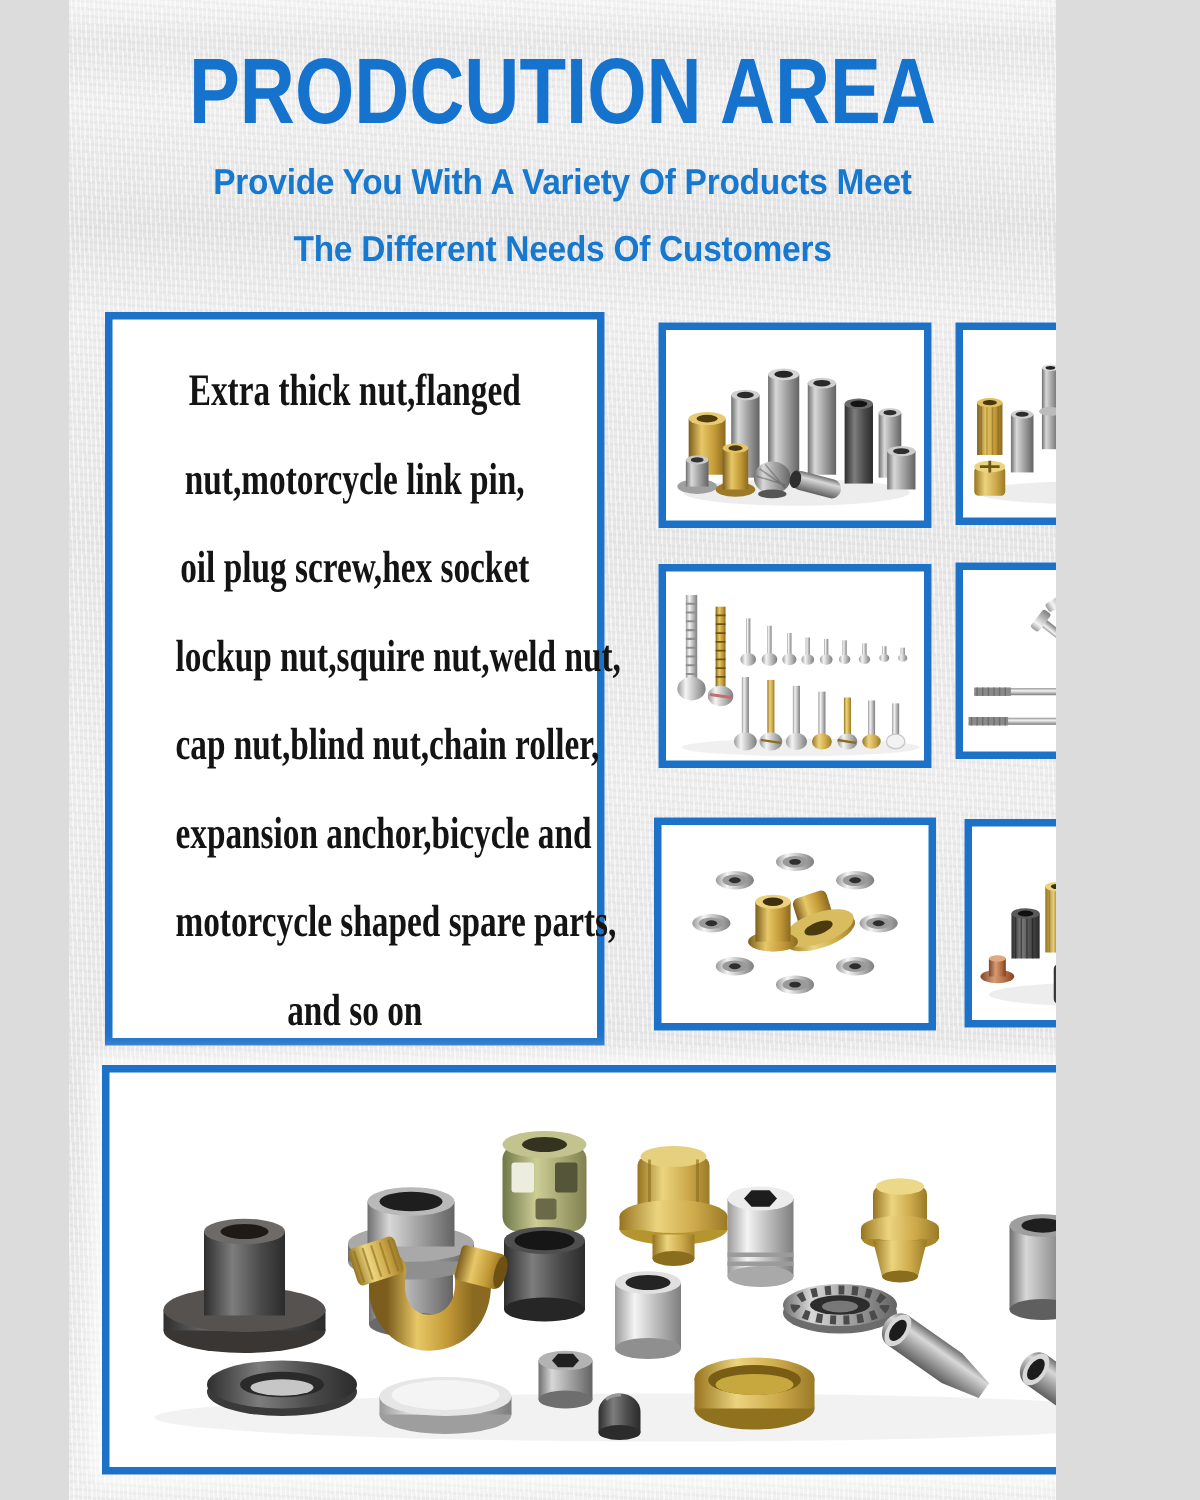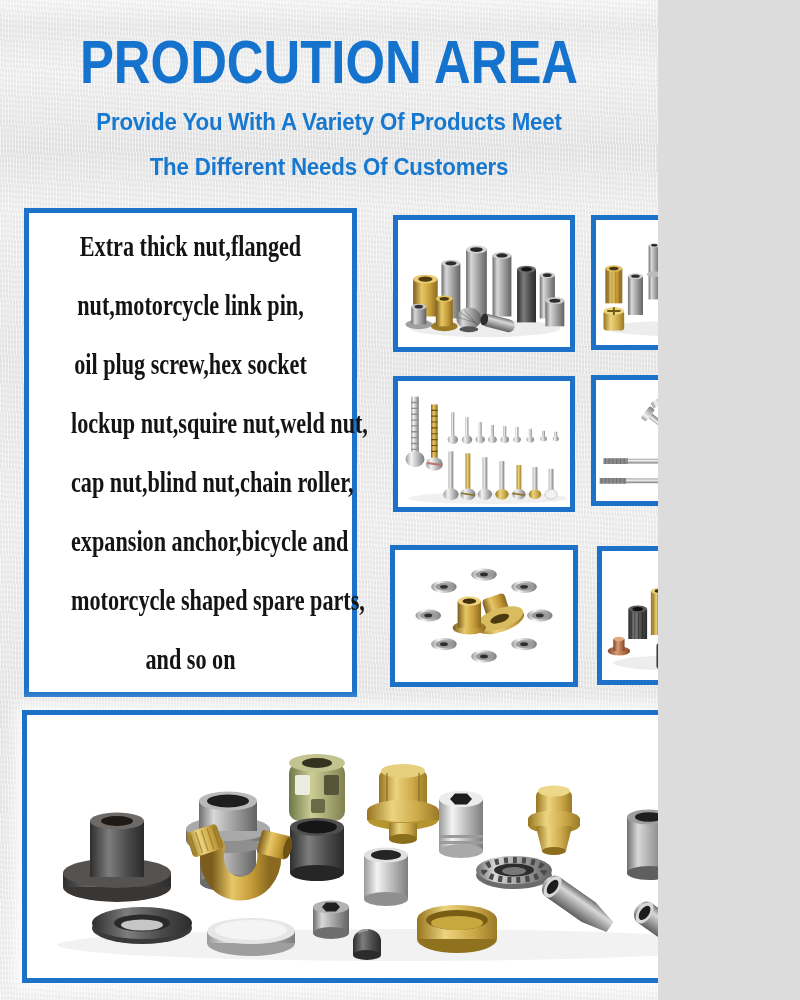--- a/index.html
+++ b/index.html
@@ -5,34 +5,35 @@
   * { margin:0; padding:0; box-sizing:border-box; }
   html,body { width:800px; }
   body { font-family:"Liberation Sans", sans-serif; background:#dcdcdc; }
   .page {
     position:relative; width:658px; height:1000px; overflow:hidden;
     background-color:#e9e9e9;
     background-image:
       repeating-linear-gradient(88deg, rgba(255,255,255,.5) 0 1px, rgba(0,0,0,0) 1px 3px),
       repeating-linear-gradient(184deg, rgba(0,0,0,.022) 0 2px, rgba(255,255,255,.05) 2px 5px),
       linear-gradient(180deg,#f4f4f4 0,#e7e7e7 28px,#efefef 70px,#e3e3e3 150px,#eeeeee 210px,#e6e6e6 360px,#ededed 520px,#e5e5e5 730px,#efefef 1000px);
+    margin-left: 46px;
   }
   .page-title {
     position:absolute; top:26px; left:0; width:100%; text-align:center;
     font-size:62px; font-weight:700; color:#1573cd; letter-spacing:0px;
     transform:scaleX(.82); transform-origin:50% 50%; white-space:nowrap;
   }
   .page-sub { position:absolute; left:0; width:100%; text-align:center;
     font-size:24px; font-weight:700; color:#1778cf; letter-spacing:-.2px;
     transform:scaleX(.93); transform-origin:50% 50%; white-space:nowrap; }
   .sub1 { top:108px; }
   .sub2 { top:153px; }
   .panel { position:absolute; border:5px solid #1d72c8; background:#ffffff; }
   .panel svg { display:block; width:100%; height:100%; }
-  .intro { left:24px; top:208px; width:333px; height:489px; padding-top:3px; }
+  .intro { left:24px; top:208px; width:333px; height:489px; padding-top:18px; }
   .intro .line {
     display:block; text-align:center; white-space:nowrap;
     font-family:"Liberation Serif", serif; font-weight:600;
     font-size:30px; line-height:59px; color:#141414;
     transform:scaleX(.74); transform-origin:50% 50%;
   }
   #g1 { left:393px; top:215px; width:182px; height:137px; }
   #g2 { left:591px; top:215px; width:181px; height:135px; }
   #g3 { left:393px; top:376px; width:182px; height:136px; }
   #g4 { left:591px; top:375px; width:181px; height:131px; }

